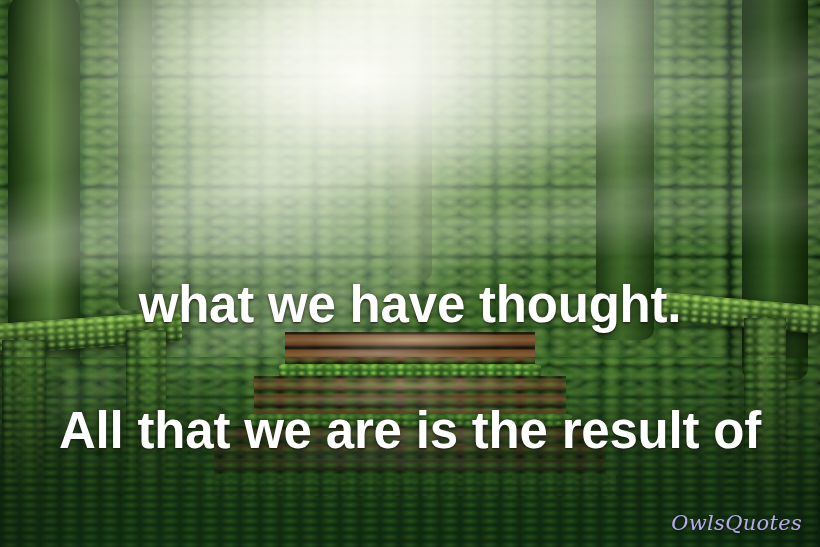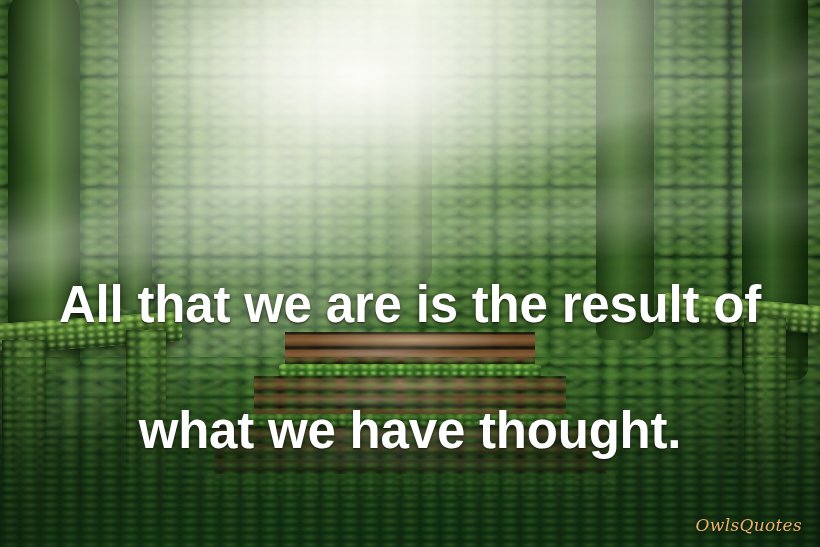--- a/index.html
+++ b/index.html
@@ -189,24 +189,24 @@
       0 1px 1px rgba(0,0,0,.35);
     padding:0 36px;
     white-space:pre-line;
   }
   .quote .line{display:block;}
 
   
   .watermark{
     position:absolute;
     right:18px;bottom:12px;
-    color:#fdba74;
+    color:#c4b5fd;
     font-family:"DejaVu Serif",serif;
     font-style:italic;
-    font-size:17px;
+    font-size:21px;
     letter-spacing:.3px;
     opacity:.93;
     text-shadow:0 1px 3px rgba(0,0,0,.6);
   }
 </style>
 </head>
 <body>
 
 <div class="canvas">
 
@@ -251,19 +251,19 @@
     <div class="post" style="left:126px;top:330px;width:40px;height:217px;"></div>
 
     <div class="rail" style="right:-20px;top:300px;width:180px;height:28px;transform:rotate(5deg);"></div>
     <div class="post" style="right:34px;top:318px;width:42px;height:229px;"></div>
 
     <div class="l-ferns"></div>
     <div class="layer l-grade"></div>
   </div>
 
   <div class="quote">
+    <span class="line">what we have thought.</span>
     <span class="line">All that we are is the result of</span>
-    <span class="line">what we have thought.</span>
   </div>
 
   <div class="watermark">OwlsQuotes</div>
 
 </div>
 
 </body></html>

